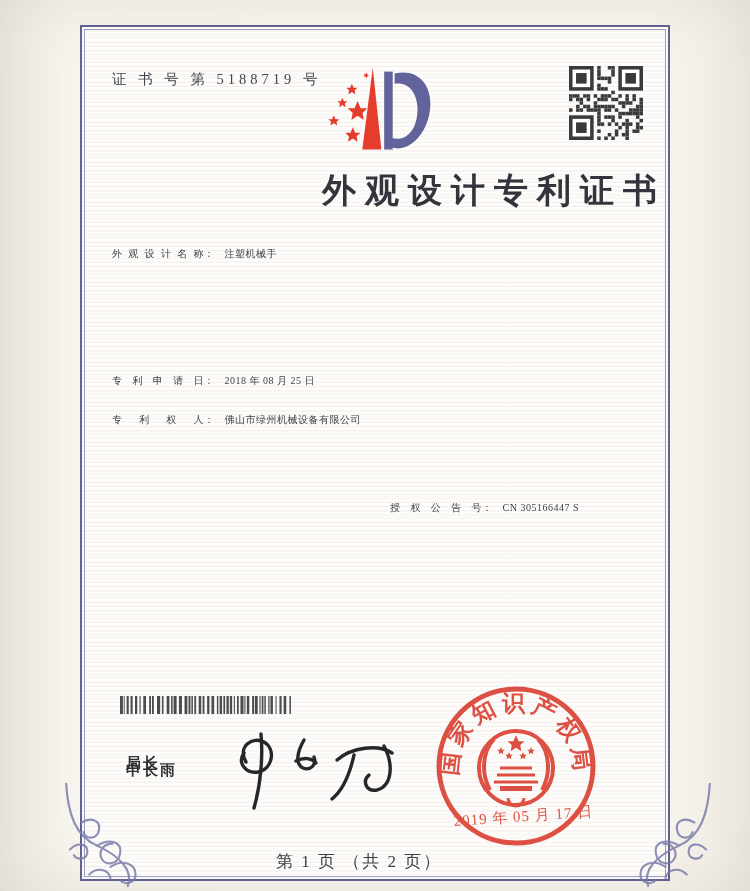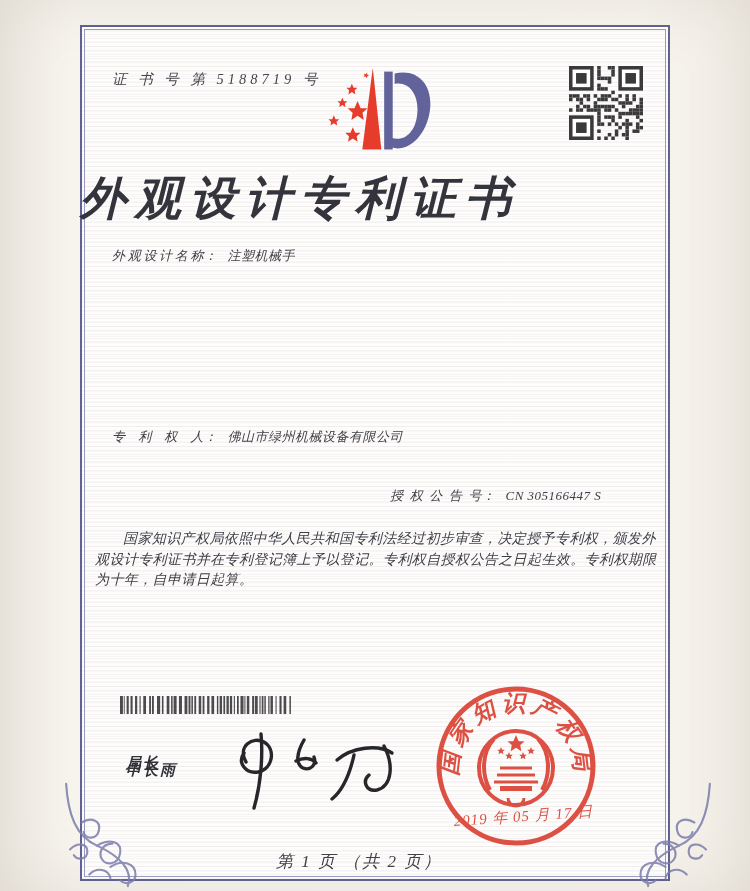--- a/index.html
+++ b/index.html
@@ -1,31 +1,31 @@
 <!DOCTYPE html>
 <html><head>
 <meta charset="utf-8">
 <style>
   html,body{margin:0;padding:0;}
   body{font-family:"Liberation Serif","DejaVu Serif",serif;}
   .page{position:relative;width:750px;height:891px;overflow:hidden;
     background:linear-gradient(90deg,#eeeae2 0,#f7f4ee 10%,#f8f5ef 86%,#f0ece4 100%);
-    box-shadow:inset 0 0 60px rgba(170,160,140,.22);font-style:italic;}
+    box-shadow:inset 0 0 60px rgba(170,160,140,.22);}
   .frame{position:absolute;left:80px;top:25px;width:586px;height:852px;
     border:2px solid #5f6290;
     background:
       repeating-linear-gradient(0deg, rgba(160,155,200,.10) 0 1px, rgba(0,0,0,0) 1px 4px),
       repeating-linear-gradient(0deg, rgba(215,160,170,.08) 2px 3px, rgba(0,0,0,0) 3px 7px),
       #fefdfa;}
   .frame-inner{position:absolute;inset:2px;border:1px solid #989ac0;pointer-events:none;}
   .abs{position:absolute;}
   .cert-no{left:112px;top:70px;font-size:14.5px;letter-spacing:4px;color:#44454c;}
-  .title{left:80px;top:168px;width:586px;text-align:left;font-size:46px;font-weight:700;
+  .title{left:80px;top:168px;width:586px;text-align:right;font-size:34px;font-weight:700;
     letter-spacing:9px;color:#34353c;}
-  .row{font-size:13px;color:#3e3f46;white-space:nowrap;letter-spacing:.5px;}
+  .row{font-size:10px;color:#3e3f46;white-space:nowrap;letter-spacing:.5px;}
   .flabel{display:inline-block;width:92px;text-align:justify;text-align-last:justify;}
   .colon{margin-right:10px;}
   .wrapval{display:inline-block;width:372px;white-space:normal;vertical-align:top;
     line-height:23px;word-break:break-all;}
   .paras{left:95px;top:529px;width:562px;font-size:14px;line-height:20.5px;color:#3c3d45;
     letter-spacing:.4px;}
   .paras p{margin:0;text-indent:2em;}
   .issuer{left:112px;font-family:"Liberation Sans","DejaVu Sans",sans-serif;
     font-size:15px;letter-spacing:2px;color:#303137;font-weight:600;margin-left:14px;}
   .footer{left:66px;top:850px;width:586px;text-align:center;font-size:17px;
@@ -187,29 +187,31 @@
       <rect x="0" y="14" width="7" height="7" fill="#3a3a3d"></rect>
       <rect x="1" y="15" width="5" height="5" fill="#fff"></rect>
       <rect x="2" y="16" width="3" height="3" fill="#3a3a3d"></rect>
     </svg>
 
   <div class="abs title">外观设计专利证书</div>
 
   <div class="abs row" style="left:112px;top:247px">
     <span class="flabel">外观设计名称</span><span class="colon">：</span><span>注塑机械手</span>
   </div>
-  <div class="abs row" style="left:112px;top:428px">
+  <div class="abs row" style="left:112px;top:374px">
+    <span class="flabel">专利申请日</span><span class="colon">：</span><span>2018 年 08 月 25 日</span>
+  </div>
+  <div class="abs row" style="left:112px;top:413px">
     <span class="flabel">专利权人</span><span class="colon">：</span><span>佛山市绿州机械设备有限公司</span>
   </div>
-  <div class="abs row" style="left:390px;top:487px">
+  <div class="abs row" style="left:390px;top:501px">
     <span class="flabel">授权公告号</span><span class="colon">：</span><span>CN 305166447 S</span>
   </div>
 
   <div class="abs paras">
-    <p>国家知识产权局依照中华人民共和国专利法经过初步审查，决定授予专利权，颁发外观设计专利证书并在专利登记簿上予以登记。专利权自授权公告之日起生效。专利权期限为十年，自申请日起算。</p>
   </div>
 
   <svg class="abs" style="left:120px;top:696px" width="172" height="18" viewBox="0 0 172 18" id="barcode">
       <rect x="0" y="0" width="2.9281168548986862" height="18" fill="rgba(45,45,48,.85)"></rect>
       <rect x="3.788097137114079" y="0" width="0.8886031940992005" height="18" fill="rgba(45,45,48,.85)"></rect>
       <rect x="6.630583556476322" y="0" width="2.1153669959471406" height="18" fill="rgba(45,45,48,.85)"></rect>
       <rect x="10.519051436017758" y="0" width="2.106550569323148" height="18" fill="rgba(45,45,48,.85)"></rect>
       <rect x="15.021020619487865" y="0" width="2.2006479679609874" height="18" fill="rgba(45,45,48,.85)"></rect>
       <rect x="19.512066107761147" y="0" width="1.1111238887119685" height="18" fill="rgba(45,45,48,.85)"></rect>
       <rect x="23.282387578525764" y="0" width="2.733761558837146" height="18" fill="rgba(45,45,48,.85)"></rect>

